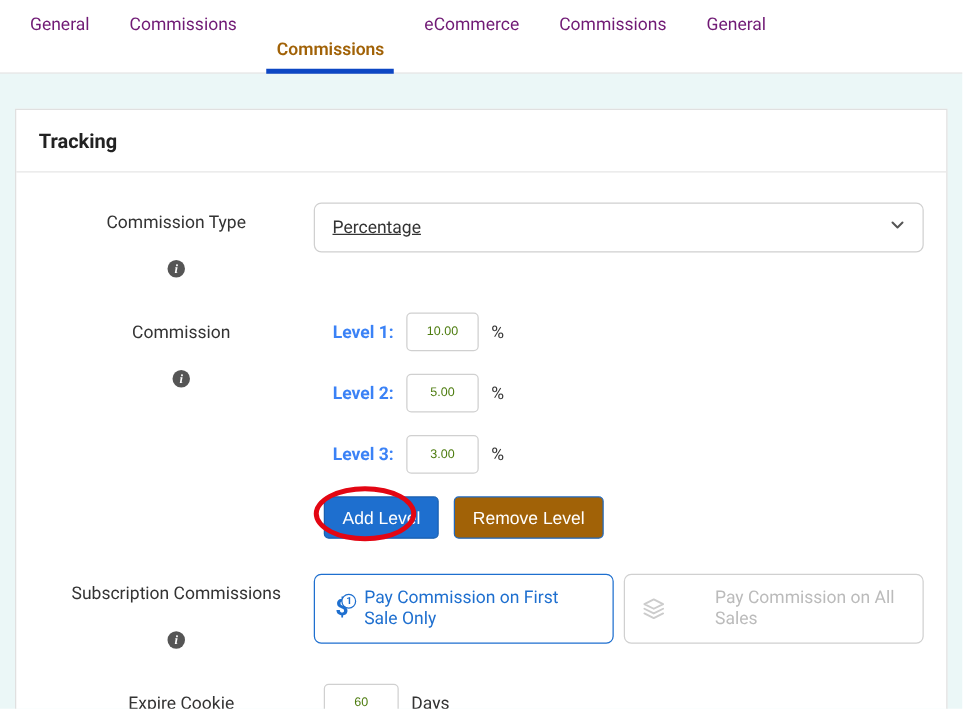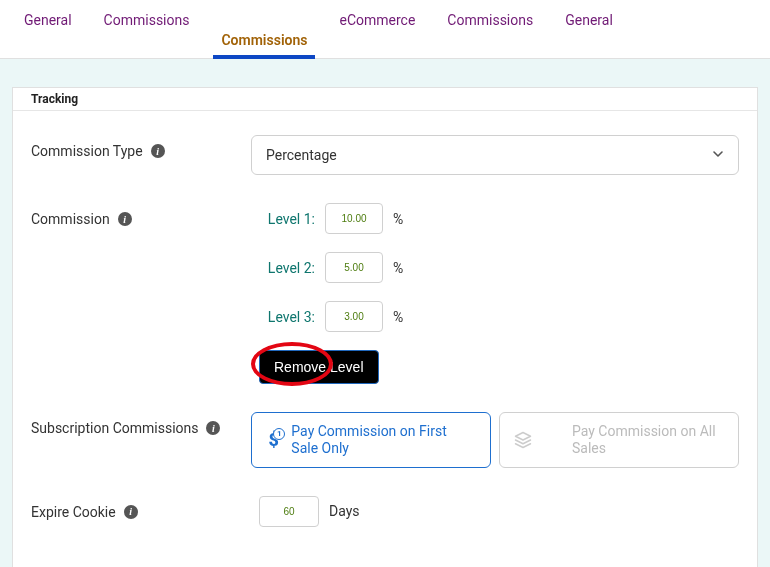--- a/index.html
+++ b/index.html
@@ -43,43 +43,44 @@
   .page-area {
     background: #ebf7f7;
     padding: 28px 12px 12px 12px;
     height: 530px;
   }
   .panel {
     background: #fff;
     border: 1px solid #e0e0e0;
   }
   .panel-header {
-    padding: 4px 18px;
+    padding: 15px 18px;
     border-bottom: 1px solid #e6e6e6;
     font-weight: 700;
-    font-size: 12px;
+    font-size: 16px;
     color: #222;
   }
   .panel-body {
     padding: 24px 18px 40px 18px;
   }
   .row {
     display: flex;
     align-items: flex-start;
     margin-bottom: 28px;
   }
   .row:last-child { margin-bottom: 0; }
   .label-col {
     width: 228px;
     padding-top: 8px;
     color: #333;
     font-size: 14px;
     display: flex;
     align-items: center;
-    gap: 8px;
+    gap: 22px;
+    flex-direction: column;
   }
   .ctrl-col {
     flex: 1;
   }
   .info-icon {
     width: 14px;
     height: 14px;
     border-radius: 50%;
     background: #555;
     color: #fff;
@@ -94,35 +95,37 @@
   .select-box {
     width: 488px;
     border: 1px solid #d0d0d0;
     border-radius: 6px;
     padding: 11px 14px;
     display: flex;
     justify-content: space-between;
     align-items: center;
     cursor: pointer;
     color: #333;
+    text-decoration: underline;
   }
   .chevron {
     width: 12px;
   }
   .chevron svg { stroke: #555; }
   .level-line {
     display: flex;
     align-items: center;
     gap: 10px;
     margin-bottom: 18px;
   }
   .level-label {
     width: 56px;
     text-align: right;
-    color: #0f766e;
+    color: #3b82f6;
+    font-weight: bold;
   }
   .num-input {
     width: 58px;
     border: 1px solid #d0d0d0;
     border-radius: 4px;
     padding: 9px 8px;
     font-size: 10px;
     text-align: center;
     color: #4d7c0f;
   }
@@ -138,21 +141,21 @@
   .btn {
     background: #1e6fcf;
     color: #fff;
     border: 1px solid #185fb0;
     border-radius: 4px;
     padding: 8px 14px;
     font-size: 14px;
     cursor: pointer;
   }
   .btn:first-child { background:#1e6fcf; }
-  .btn.remove { background:#000000; border-color:#2068bd;}
+  .btn.remove { background:#a16207; border-color:#2068bd;}
   .oval-highlight {
     position: absolute;
     width: 82px;
     height: 44px;
     border: 4px solid #e30613;
     border-radius: 50%;
     left: -8px;
     top: -8px;
     pointer-events: none;
   }
@@ -272,20 +275,21 @@
             <input class="num-input" value="5.00" style="">
             <span class="unit">%</span>
           </div>
           <div class="level-line">
             <span class="level-label">Level 3:</span>
             <input class="num-input" value="3.00" style="">
             <span class="unit">%</span>
           </div>
           <div class="btn-row">
             <div class="oval-highlight"></div>
+            <button class="btn">Add Level</button>
             <button class="btn remove">Remove Level</button>
           </div>
         </div>
       </div>
 
       <div class="row">
         <div class="label-col">
           <span>Subscription Commissions</span>
           <span class="info-icon">i</span>
         </div>

